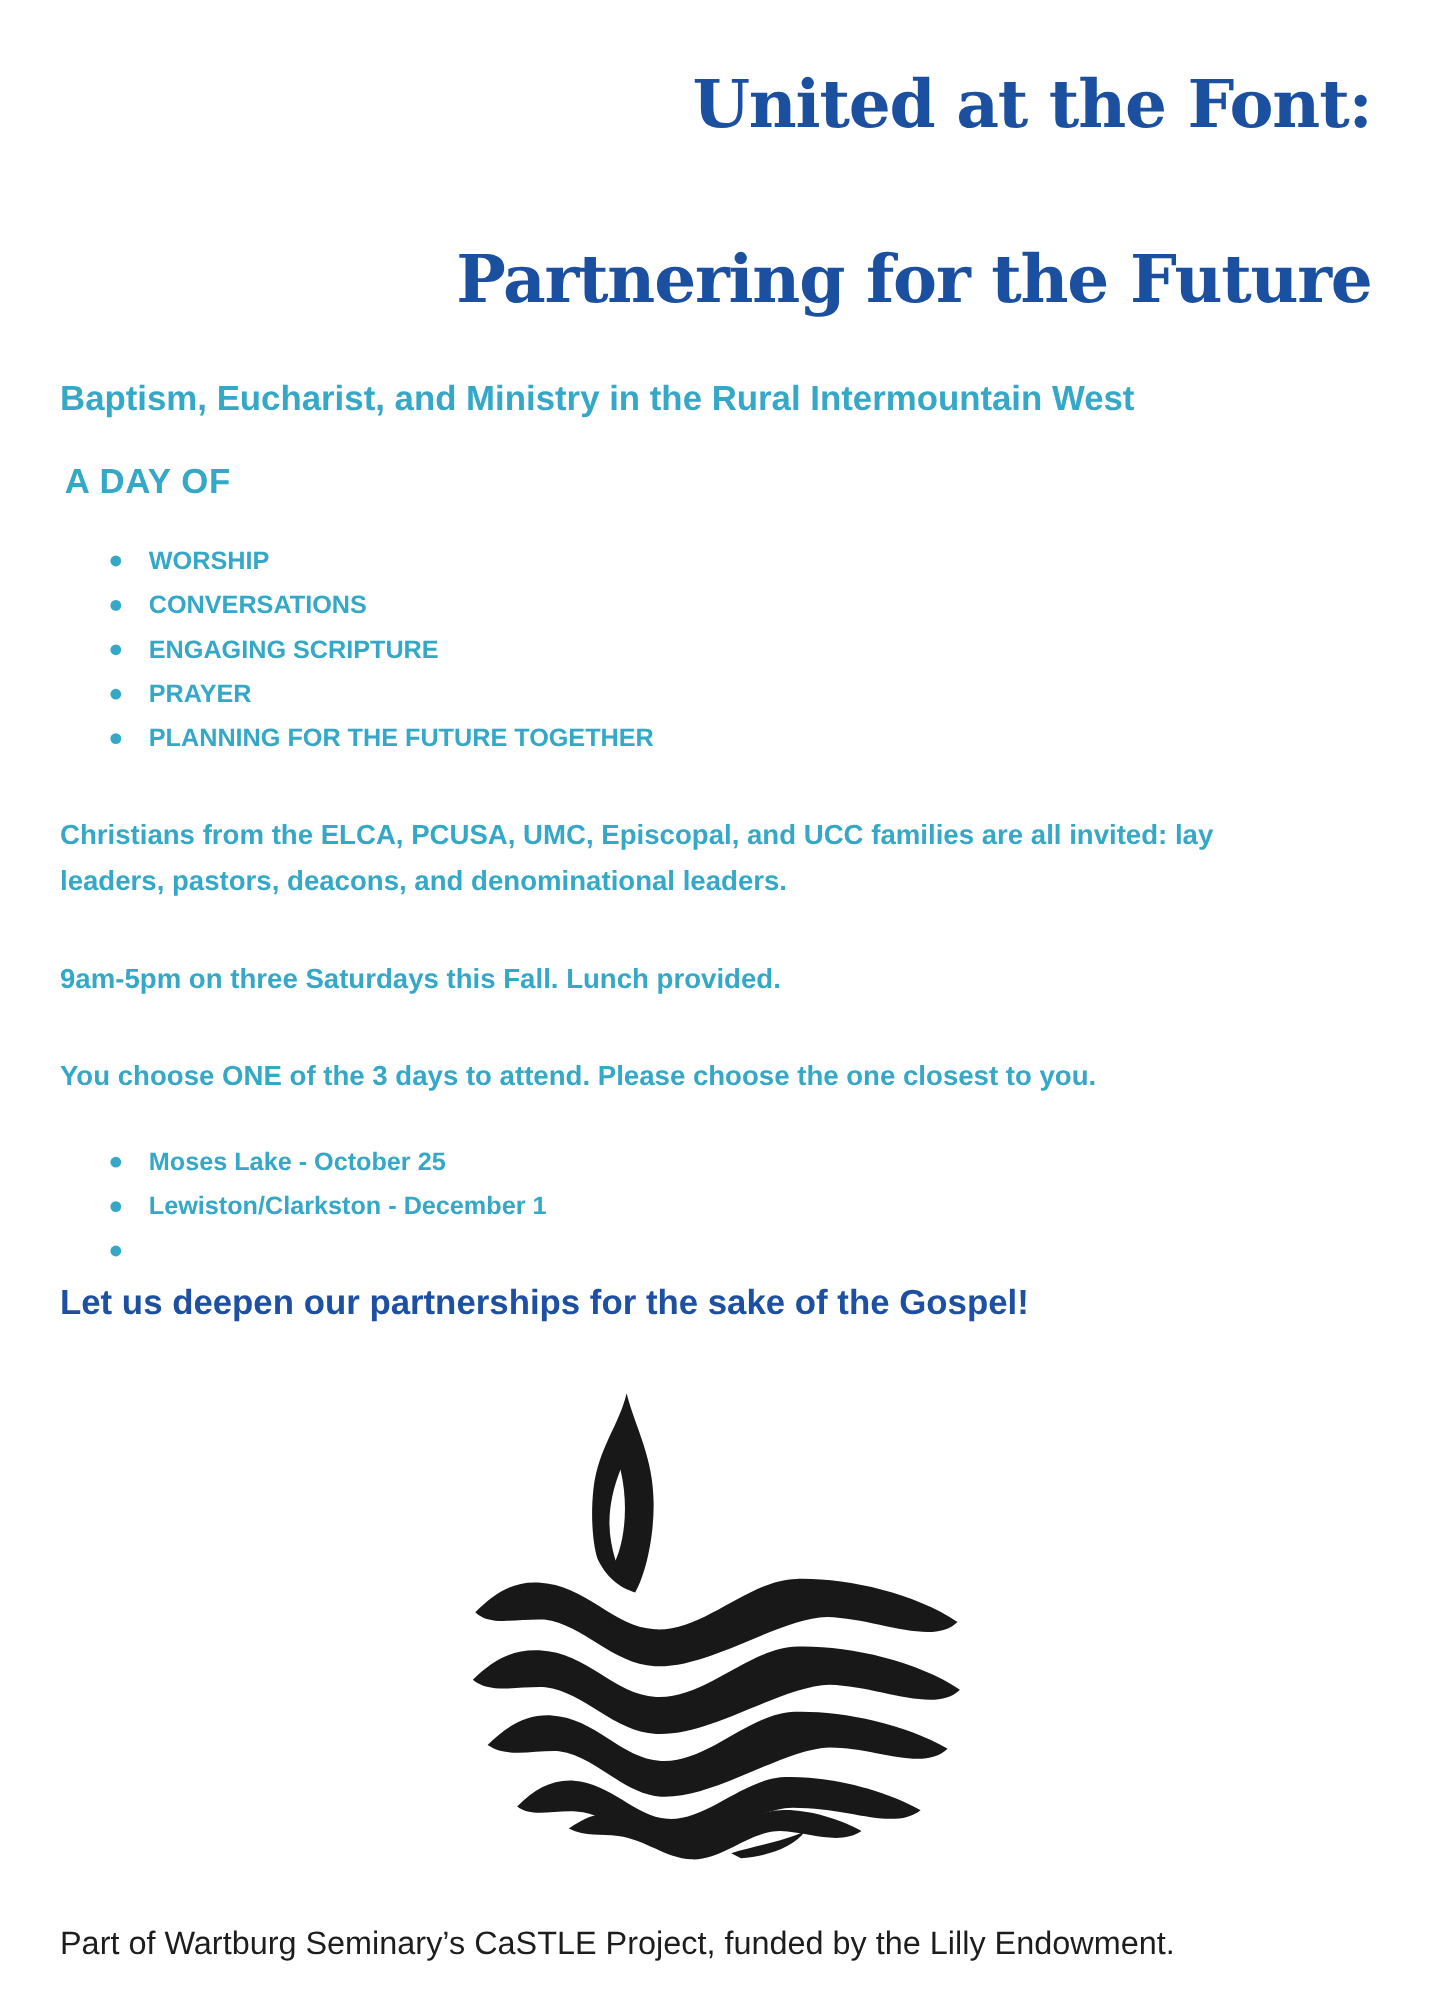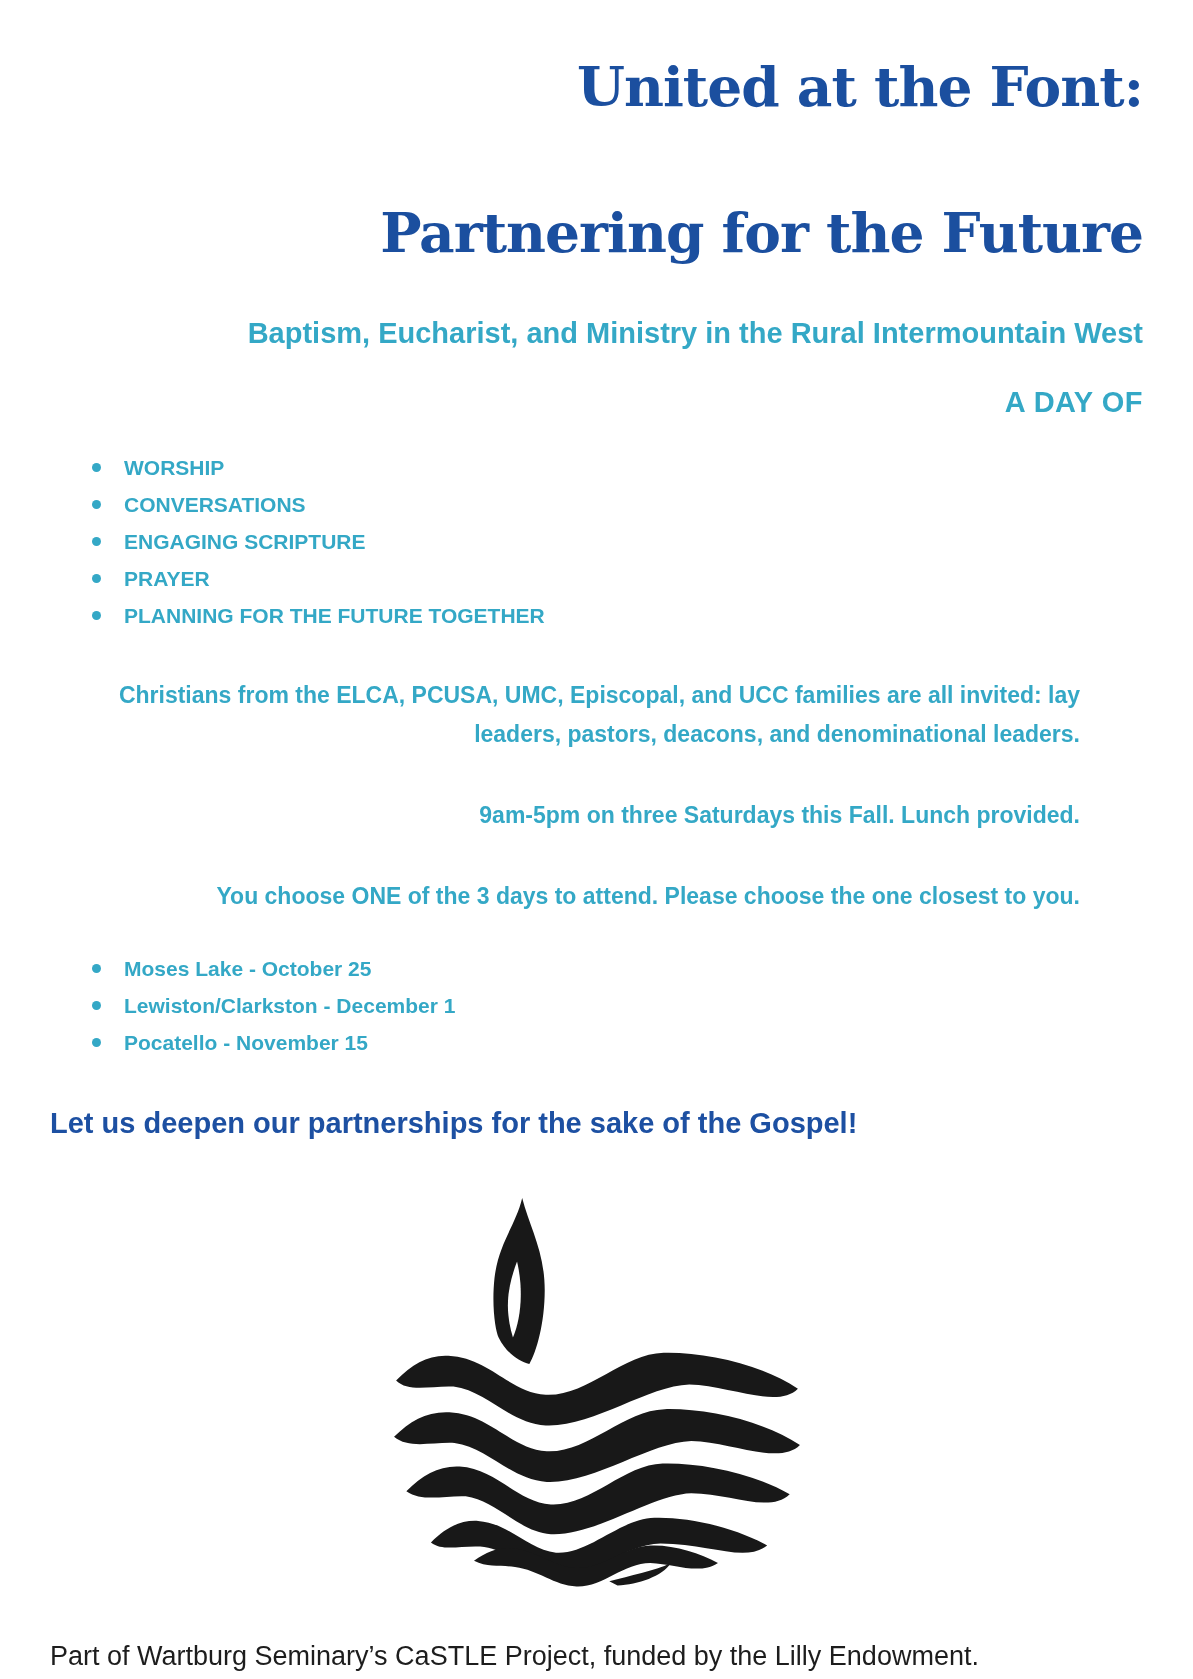--- a/index.html
+++ b/index.html
@@ -10,24 +10,24 @@
     font-family:"DejaVu Serif","Liberation Serif",serif;
     font-weight:bold;
     font-size:55px;
     color:#1b4f9f;
     margin:14px 0 0 0;
     letter-spacing:-1px;
     text-align:right;
   }
   h1.title.second { margin-top:81px; }
 
-  .teal { color:#34a8c6; font-weight:bold;text-align:right; }
+  .teal { color:#34a8c6; font-weight:bold; }
 
   p.subtitle { font-size:29px; margin:52px 0 0 0; }
-  p.dayof    { font-size:29px; margin:36px 0 0 16px; letter-spacing:0.5px; }
+  p.dayof    { font-size:29px; margin:36px 0 0 4px; letter-spacing:0.5px; }
 
   ul.teal-list {
     list-style:none;
     margin:30px 0 0 0;
     padding:0 0 0 42px;
     font-size:21px;
     font-weight:bold;
     color:#34a8c6;
   }
   ul.teal-list li { position:relative; padding-left:32px; line-height:37px; }
@@ -75,21 +75,21 @@
 
   <p class="teal body-teal">Christians from the ELCA, PCUSA, UMC, Episcopal, and UCC families are all invited: lay leaders, pastors, deacons, and denominational leaders.</p>
 
   <p class="teal body-teal">9am-5pm on three Saturdays this Fall. Lunch provided.</p>
 
   <p class="teal body-teal">You choose ONE of the 3 days to attend. Please choose the one closest to you.</p>
 
   <ul class="teal-list" style="margin-top:34px;">
     <li><span class="dot"></span><span>Moses Lake - October 25</span></li>
     <li><span class="dot"></span><span>Lewiston/Clarkston - December 1</span></li>
-    <li><span class="dot"></span><span>Pocatello - November 15</span></li>
+    <li><span class="dot"></span></li>
   </ul>
 
   <p class="gospel">Let us deepen our partnerships for the sake of the Gospel!</p>
 
   <div class="logo-wrap">
     <svg viewBox="0 0 400 380" xmlns="http://www.w3.org/2000/svg" aria-hidden="true">
       <g fill="#181818">
 
         <path d="M127,0 C121,26 104,44 100,78 C97,106 101,130 104,136 C112,152 124,159 134,162 C141,150 149,122 149,90 C149,52 134,28 127,0 Z"></path>
 

